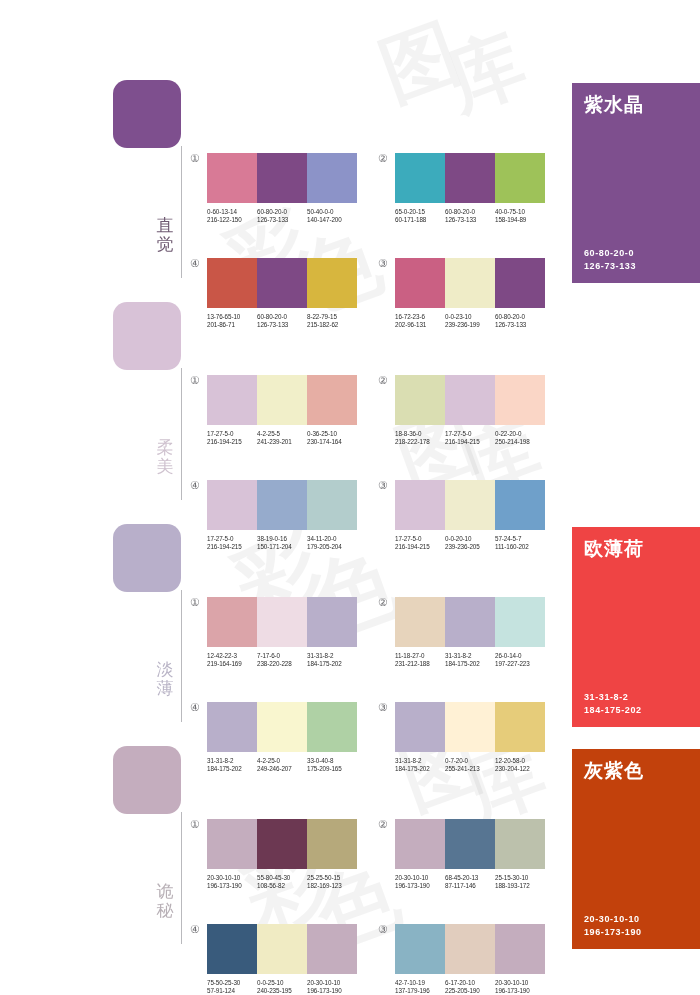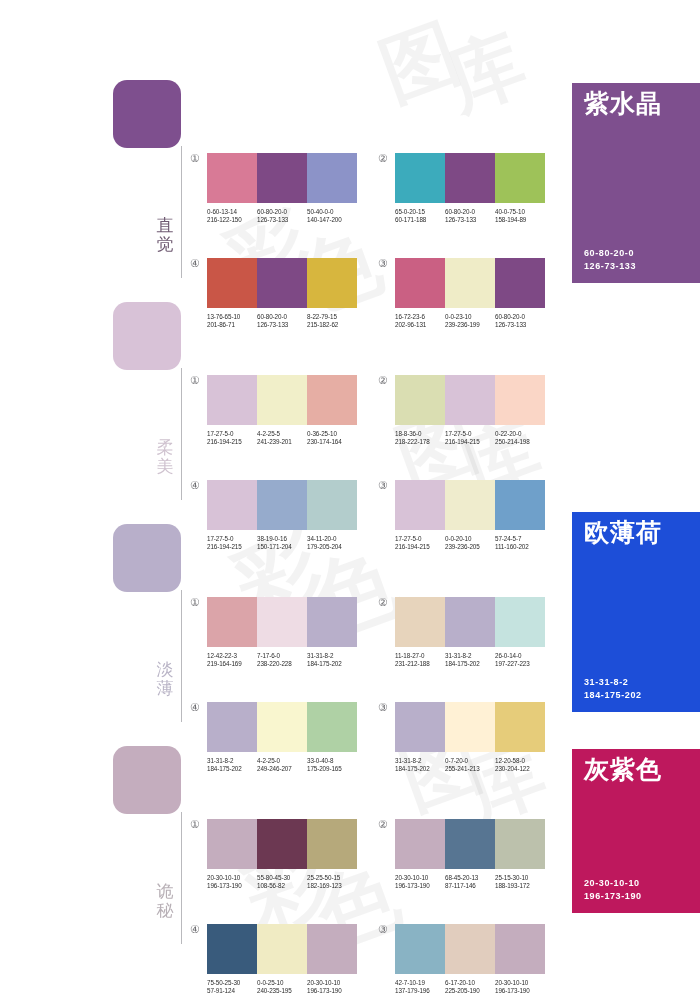--- a/index.html
+++ b/index.html
@@ -71,21 +71,21 @@
   
   .feature{
     position:absolute;left:572px;width:128px;
     z-index:3;
   }
   .feature-title{
     position:absolute;left:12px;top:10px;
     color:#ffffff;
     font-family:"DejaVu Serif","Liberation Serif",serif;
     font-weight:700;
-    font-size:25px;line-height:22px;
+    font-size:19px;line-height:22px;
     letter-spacing:1px;
     white-space:nowrap;
   }
   .feature-codes{
     position:absolute;left:12px;bottom:11px;
     color:#ffffff;
     font-family:"Liberation Sans","DejaVu Sans",sans-serif;
     font-weight:700;
     font-size:9px;line-height:12.5px;
     letter-spacing:.6px;
@@ -401,21 +401,21 @@
             <div class="code-col">
               <span class="c1">0-7-20-0</span>
               <span class="c2">255-241-213</span>
             </div>
             <div class="code-col">
               <span class="c1">12-20-58-0</span>
               <span class="c2">230-204-122</span>
             </div>
           </div>
         </div>
-        <div class="feature" style="top: 0; height: 200px; background: #1d4ed8;">
+        <div class="feature" style="top: 15px; height: 200px; background: #ef4444;">
           <div class="feature-title">欧薄荷</div>
           <div class="feature-codes">
             <span>31-31-8-2</span>
             <span>184-175-202</span>
           </div>
         </div>
       </div>
       <div class="section" style="top: 734px; height: 222px;">
         <div class="sec-chip" style="background: rgb(196, 173, 190);"></div>
         <div class="sec-rule"></div>
@@ -504,21 +504,21 @@
             <div class="code-col">
               <span class="c1">6-17-20-10</span>
               <span class="c2">225-205-190</span>
             </div>
             <div class="code-col">
               <span class="c1">20-30-10-10</span>
               <span class="c2">196-173-190</span>
             </div>
           </div>
         </div>
-        <div class="feature" style="top: 15px; height: 164px; background: #be185d;">
+        <div class="feature" style="top: 15px; height: 200px; background: #c2410c;">
           <div class="feature-title">灰紫色</div>
           <div class="feature-codes">
             <span>20-30-10-10</span>
             <span>196-173-190</span>
           </div>
         </div>
       </div>
     </div>
 
 </div>

